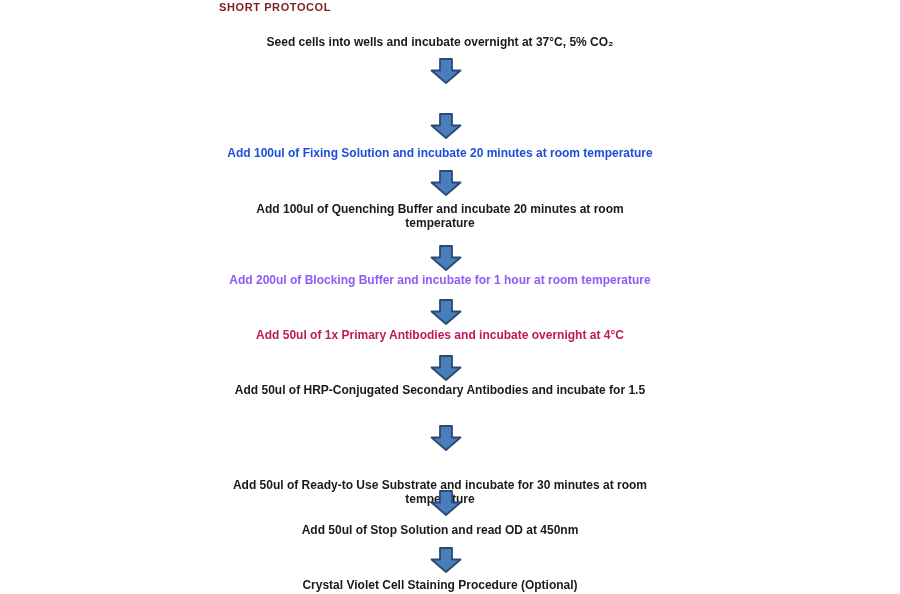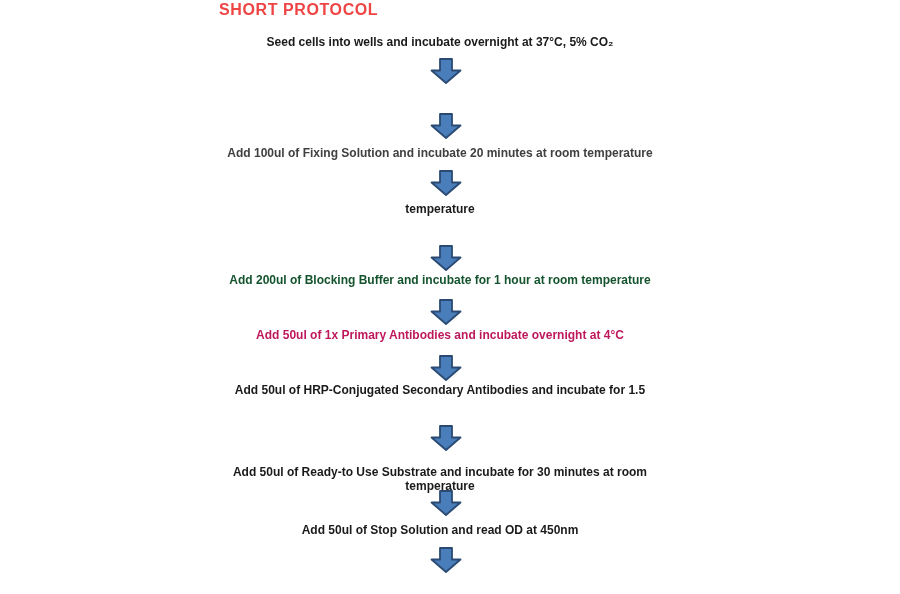--- a/index.html
+++ b/index.html
@@ -7,24 +7,24 @@
     position:relative;
     width:900px;height:594px;
     background:#ffffff;
     overflow:hidden;
     font-family:"Liberation Sans","DejaVu Sans",sans-serif;
   }
   .title{
     position:absolute;
     left:219px;top:1px;
     margin:0;
-    font-size:16px;
+    font-size:11px;
     font-weight:bold;
     letter-spacing:0.6px;
-    color:#ef4444;
+    color:#7f1d1d;
   }
   .flow{
     position:absolute;
     left:140px;top:0;
     width:600px;height:594px;
   }
   .step{
     position:absolute;
     left:0;width:100%;
     text-align:center;
@@ -35,21 +35,21 @@
   }
   .arrow{
     position:absolute;
     left:calc(50% + 6px);
     transform:translateX(-50%);
     width:32px;height:26px;
   }
   .arrow svg{display:block;}
   
   .s0{top:35px}.s1{top:91px}.s2{top:146px}.s3{top:202px}.s4{top:273px}
-  .s5{top:328px}.s6{top:383px}.s7{top:465px}.s8{top:523px}.s9{top:578px}
+  .s5{top:328px}.s6{top:383px}.s7{top:478px}.s8{top:523px}.s9{top:578px}
   
   .a0{top:58px}.a1{top:113px}.a2{top:170px}.a3{top:245px}.a4{top:299px}
   .a5{top:355px}.a6{top:425px}.a7{top:490px}.a8{top:547px}
 </style>
 </head>
 <body>
 
 <div class="page">
   <h1 class="title">SHORT PROTOCOL</h1>
   <div class="flow" id="flow">
@@ -59,37 +59,38 @@
       <div class="arrow a0">
     <svg width="32" height="26" viewBox="0 0 32 26" aria-hidden="true">
       <path d="M10,1 L22,1 L22,12.5 L30.5,12.5 L16,25 L1.5,12.5 L10,12.5 Z" stroke-width="1.8" stroke-linejoin="round" fill="#4A7EBB" stroke="#2A4A73"></path>
     </svg>
   </div>
       <div class="arrow a1">
     <svg width="32" height="26" viewBox="0 0 32 26" aria-hidden="true">
       <path d="M10,1 L22,1 L22,12.5 L30.5,12.5 L16,25 L1.5,12.5 L10,12.5 Z" stroke-width="1.8" stroke-linejoin="round" fill="#4A7EBB" stroke="#2A4A73"></path>
     </svg>
   </div>
-      <div class="step s2" style="color: #404040; text-align: center;">
+      <div class="step s2" style="color: #1d4ed8; text-align: center;">
         <div class="step-line">Add 100ul of Fixing Solution and incubate 20 minutes at room temperature</div>
       </div>
       <div class="arrow a2">
     <svg width="32" height="26" viewBox="0 0 32 26" aria-hidden="true">
       <path d="M10,1 L22,1 L22,12.5 L30.5,12.5 L16,25 L1.5,12.5 L10,12.5 Z" stroke-width="1.8" stroke-linejoin="round" fill="#4A7EBB" stroke="#2A4A73"></path>
     </svg>
   </div>
       <div class="step s3" style="color: rgb(26, 26, 26);">
+        <div class="step-line">Add 100ul of Quenching Buffer and incubate 20 minutes at room</div>
         <div class="step-line">temperature</div>
       </div>
       <div class="arrow a3">
     <svg width="32" height="26" viewBox="0 0 32 26" aria-hidden="true">
       <path d="M10,1 L22,1 L22,12.5 L30.5,12.5 L16,25 L1.5,12.5 L10,12.5 Z" stroke-width="1.8" stroke-linejoin="round" fill="#4A7EBB" stroke="#2A4A73"></path>
     </svg>
   </div>
-      <div class="step s4" style="color: #14532d;">
+      <div class="step s4" style="color: #8b5cf6;">
         <div class="step-line">Add 200ul of Blocking Buffer and incubate for 1 hour at room temperature</div>
       </div>
       <div class="arrow a4">
     <svg width="32" height="26" viewBox="0 0 32 26" aria-hidden="true">
       <path d="M10,1 L22,1 L22,12.5 L30.5,12.5 L16,25 L1.5,12.5 L10,12.5 Z" stroke-width="1.8" stroke-linejoin="round" fill="#4A7EBB" stroke="#2A4A73"></path>
     </svg>
   </div>
       <div class="step s5" style="color: #be185d;">
         <div class="step-line">Add 50ul of 1x Primary Antibodies and incubate overnight at 4°C</div>
       </div>
@@ -116,14 +117,17 @@
     </svg>
   </div>
       <div class="step s8" style="color: rgb(26, 26, 26);">
         <div class="step-line">Add 50ul of Stop Solution and read OD at 450nm</div>
       </div>
       <div class="arrow a8">
     <svg width="32" height="26" viewBox="0 0 32 26" aria-hidden="true">
       <path d="M10,1 L22,1 L22,12.5 L30.5,12.5 L16,25 L1.5,12.5 L10,12.5 Z" stroke-width="1.8" stroke-linejoin="round" fill="#4A7EBB" stroke="#2A4A73"></path>
     </svg>
   </div>
+      <div class="step s9" style="color: rgb(26, 26, 26);">
+        <div class="step-line">Crystal Violet Cell Staining Procedure (Optional)</div>
+      </div>
     </div>
 </div>
 
 </body></html>

